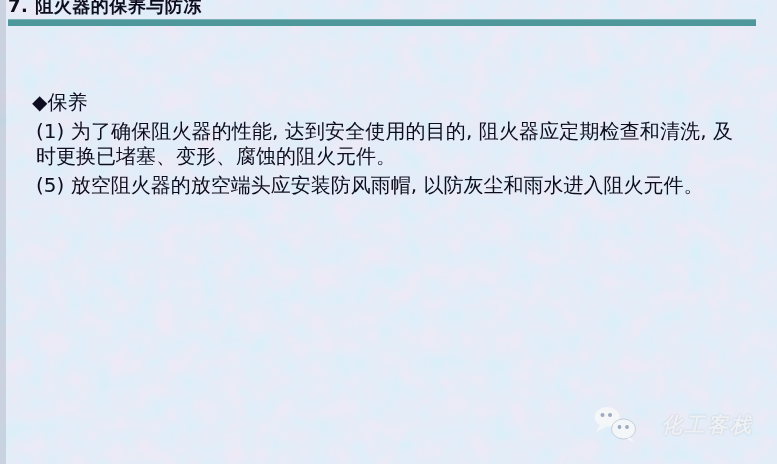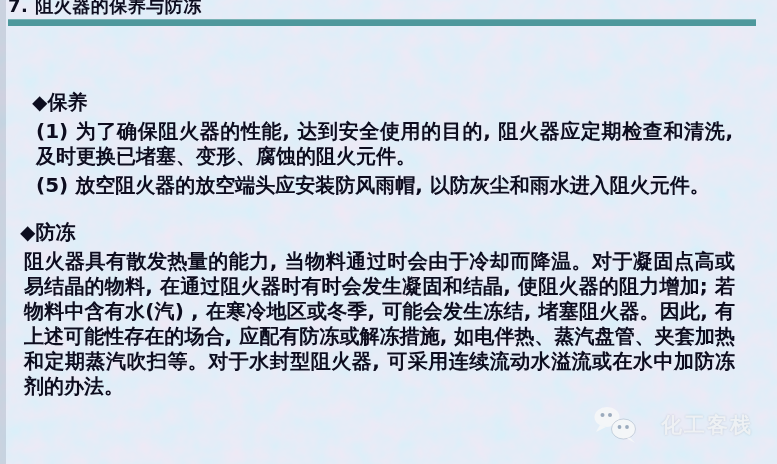--- a/index.html
+++ b/index.html
@@ -43,36 +43,37 @@
     height: 7px;
     background: #4e989c;
     box-shadow: inset 0 1px 0 rgba(255,255,255,0.25);
   }
   .content {
     position: absolute;
     top: 90px;
     left: 0;
     width: 751px;
     color: #0d0d1f;
-    font-weight: bold;
+    font-weight: normal;
     font-size: 20px;
     line-height: 25px;
   }
   .section-maintenance { padding-left: 32px; padding-right: 14px; }
   .section-antifreeze  { margin-top: 22px; padding-left: 20px; padding-right: 12px; }
   .sec-header { margin: 0; }
   .content p { margin: 4px; text-align: justify; }
   .watermark {
     position: absolute;
     right: 24px;
     bottom: 20px;
     display: flex;
     align-items: center;
     gap: 22px;
     opacity: 0.85;
+    font-style: italic;
   }
   .watermark-label {
     color: #f0f2f4;
     font-size: 21px;
     font-weight: bold;
     letter-spacing: 2px;
     text-shadow: 0 0 2px rgba(120,130,150,0.45);
     white-space: nowrap;
   }
   .wechat-icon { display: block; }
@@ -102,24 +103,20 @@
   <div class="divider"></div>
 
   <div class="content">
 
     <div class="section section-maintenance">
       <div class="sec-header">◆保养</div>
       <p>(1) 为了确保阻火器的性能, 达到安全使用的目的, 阻火器应定期检查和清洗, 及时更换已堵塞、变形、腐蚀的阻火元件。</p>
       <p>(5) 放空阻火器的放空端头应安装防风雨帽, 以防灰尘和雨水进入阻火元件。</p>
     </div>
 
-    <div class="section section-antifreeze">
-      <div class="sec-header">◆防冻</div>
-      <p>阻火器具有散发热量的能力, 当物料通过时会由于冷却而降温。对于凝固点高或易结晶的物料, 在通过阻火器时有时会发生凝固和结晶, 使阻火器的阻力增加; 若物料中含有水(汽) , 在寒冷地区或冬季, 可能会发生冻结, 堵塞阻火器。因此, 有上述可能性存在的场合, 应配有防冻或解冻措施, 如电伴热、蒸汽盘管、夹套加热和定期蒸汽吹扫等。对于水封型阻火器, 可采用连续流动水溢流或在水中加防冻剂的办法。</p>
-    </div>
 
   </div>
 
   <div class="watermark">
     <svg class="wechat-icon" xmlns="http://www.w3.org/2000/svg" width="46" height="38" viewBox="0 0 46 38">
 
       <g>
         <ellipse cx="14" cy="11" rx="12.5" ry="10" fill="#f7f8f9"></ellipse>
         <polygon points="7,19 3,26 13,21" fill="#f7f8f9"></polygon>
         <circle cx="9.5" cy="9" r="2" fill="#8fa0b4"></circle>

